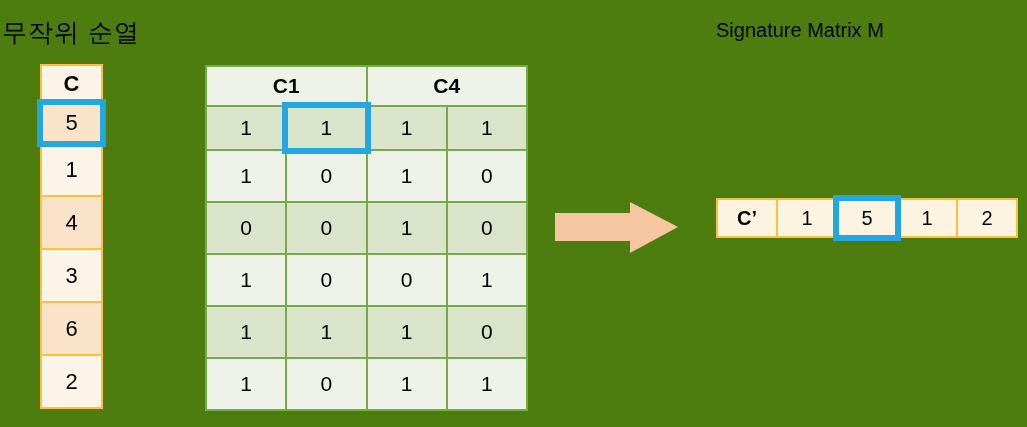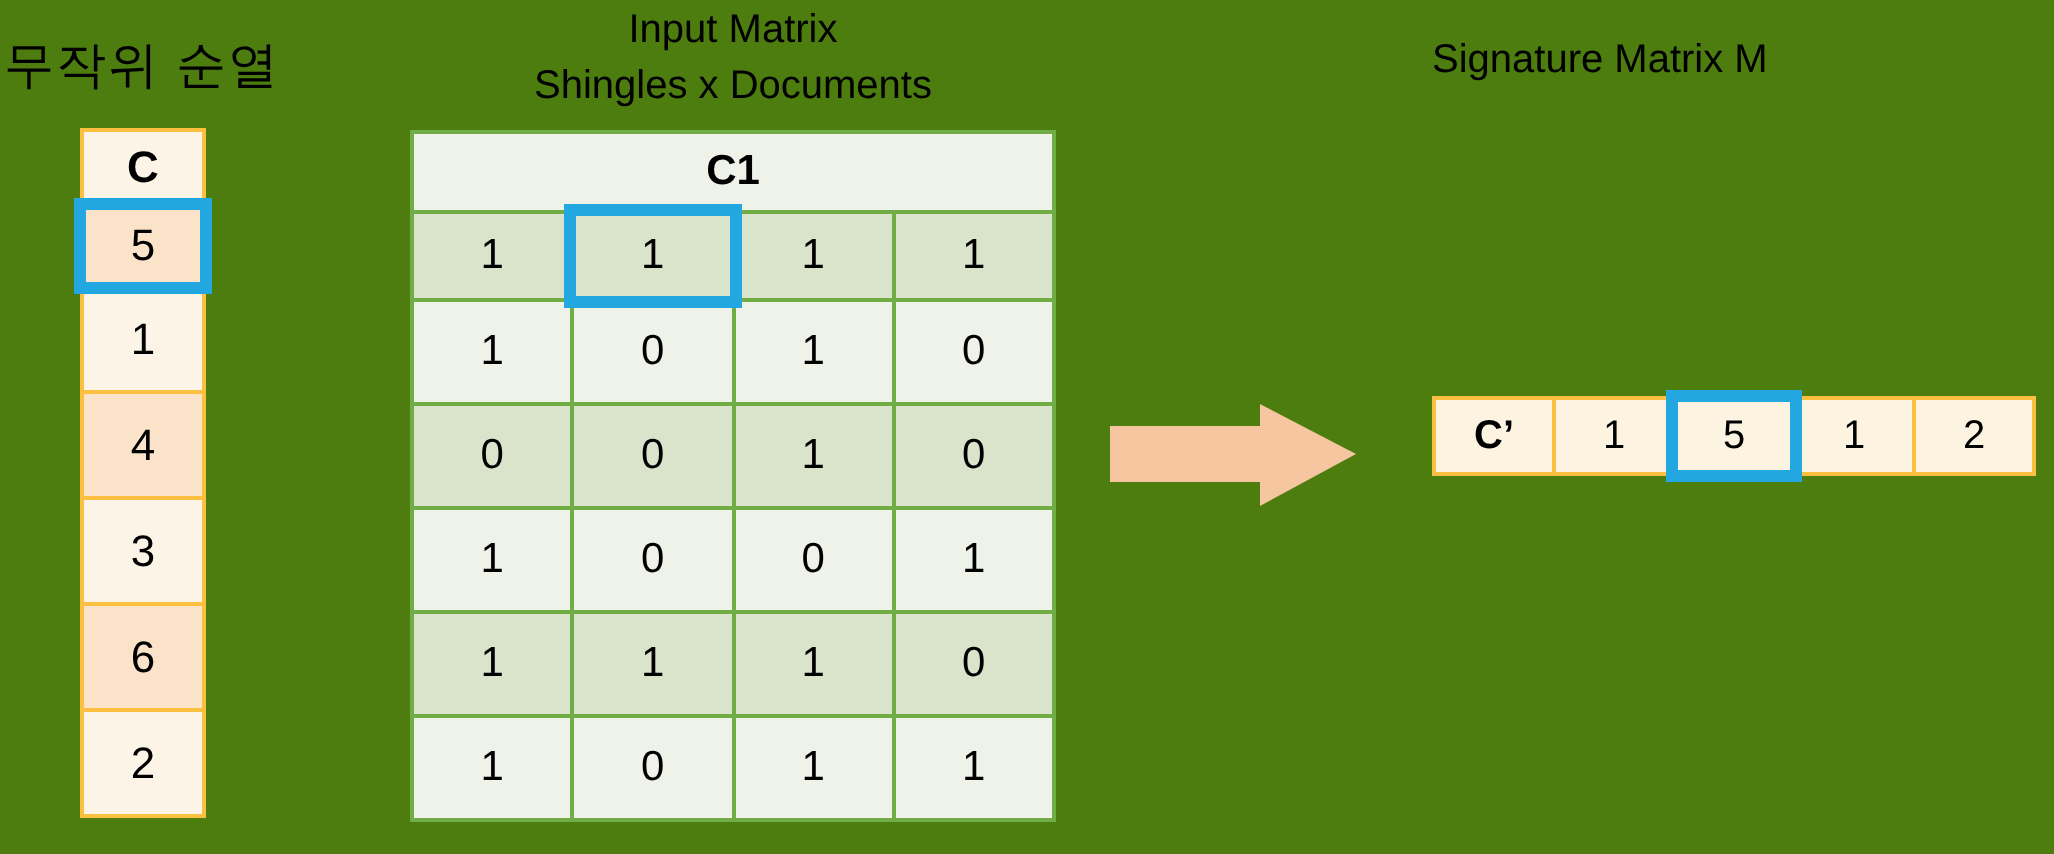--- a/index.html
+++ b/index.html
@@ -82,40 +82,37 @@
     pointer-events:none;z-index:5;
   }
 </style>
 </head>
 <body>
 
 <div class="canvas">
 
   <div class="korean-title">무작위 순열</div>
 
-  <div class="input-title">
-    <div>Input Matrix</div>
-    <div>Shingles x Documents</div>
-  </div>
 
   <div class="sig-title">Signature Matrix M</div>
 
   <div class="perm-table" id="perm-table">
       <div class="pcell">C</div>
       <div class="pcell hl">5</div>
       <div class="pcell">1</div>
       <div class="pcell">4</div>
       <div class="pcell">3</div>
       <div class="pcell">6</div>
       <div class="pcell">2</div>
     </div>
 
   <div class="matrix-table" id="matrix-table">
       <div class="mrow mhead">
         <div class="mcell">C1</div>
+        <div class="mcell">C4</div>
       </div>
       <div class="mrow mdark">
         <div class="mcell">1</div>
         <div class="mcell hl">1</div>
         <div class="mcell">1</div>
         <div class="mcell">1</div>
       </div>
       <div class="mrow mlight">
         <div class="mcell">1</div>
         <div class="mcell">0</div>

